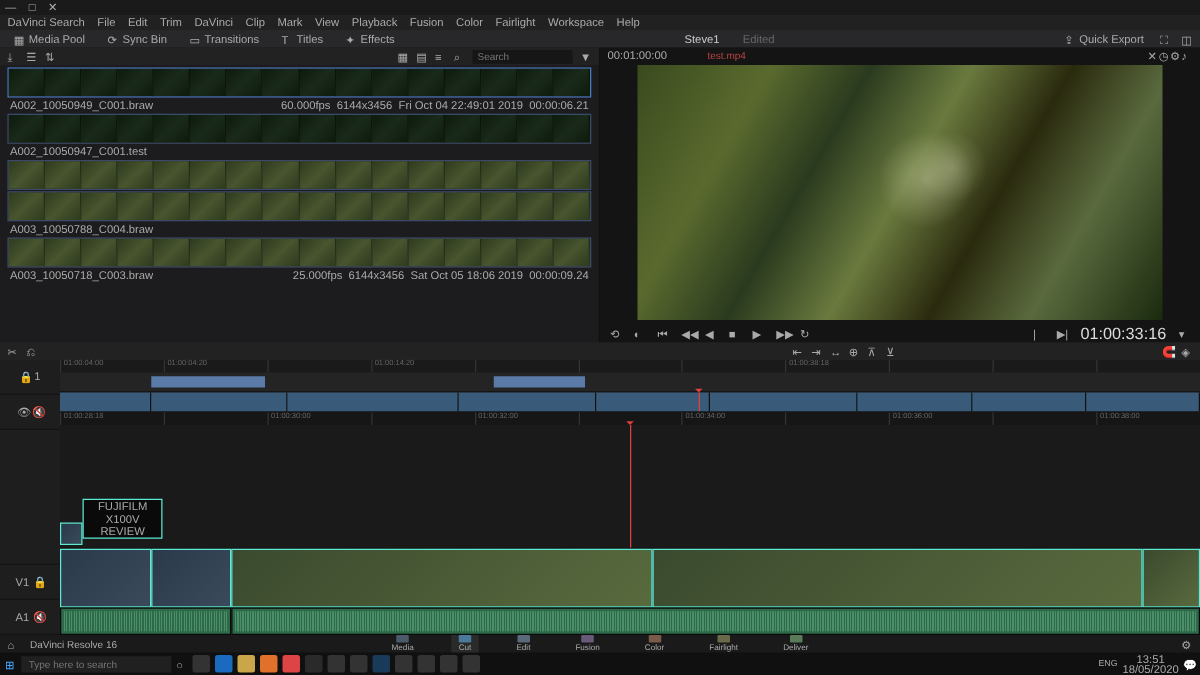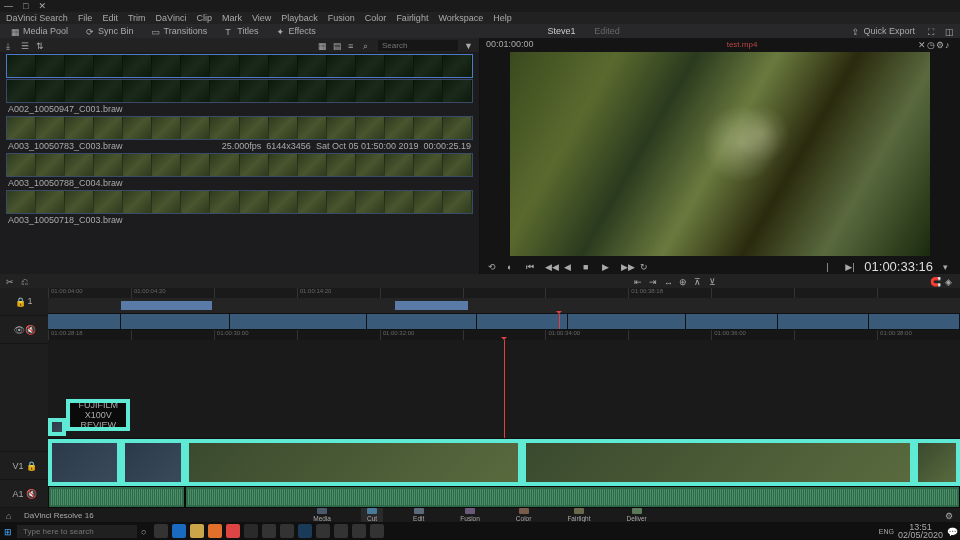--- a/index.html
+++ b/index.html
@@ -21,41 +21,41 @@
 .mp-crumb{height:10px;padding:0 6px;font-size:7px;color:#777;display:flex;align-items:center;gap:4px}
 .clip-list{flex:1;overflow:hidden;padding:2px 6px}
 .clip{margin-bottom:1px}
 .clip-strip{height:24px;display:flex;border:1px solid #3a4a6a;background:#2a2a2a}
 .clip-strip.sel{border-color:#4a7ac8}
 .clip-strip .f{flex:1;background:linear-gradient(135deg,#2e3a1e,#48552e,#2e3a1e);border-right:1px solid rgba(0,0,0,.3)}
 .clip-strip.dark .f{background:linear-gradient(135deg,#0d1a0d,#1a2a1a,#0d1a0d)}
 .clip-meta{display:flex;justify-content:space-between;font-size:6.5px;color:#888;padding:1px 2px}
 .viewer{flex:1;display:flex;flex-direction:column;background:#141414}
 .v-head{height:12px;display:flex;align-items:center;padding:0 6px}
-.v-head .name{flex:1;text-align:center;color:#b44;font-size:8px}
+.v-head .name{flex:1;color:#b44;font-size:8px}
 .v-img{flex:1;margin:2px 30px;background:linear-gradient(120deg,#3a4a1e 0%,#5a6a2e 20%,#2a3a1e 35%,#6a7a3e 50%,#2a2a0e 65%,#5a6a3e 80%,#1a2a0e 100%);position:relative}
 .v-img::after{content:"";position:absolute;inset:0;background:radial-gradient(circle at 55% 45%,rgba(255,255,220,.3) 0%,transparent 15%),radial-gradient(circle at 60% 40%,rgba(240,240,200,.25) 0%,transparent 10%)}
 .v-ctrl{height:16px;display:flex;align-items:center;justify-content:center;gap:10px;padding:0 8px}
 .v-ctrl .tc2{margin-left:auto;font-size:13px;color:#ddd}
 .mid{height:14px;background:#222;display:flex;align-items:center;padding:0 6px;gap:6px}
 .tl-area{flex:1;display:flex}
 .tl-left{width:48px;background:#1e1e1e;display:flex;flex-direction:column}
 .tl-left .row{flex:1;display:flex;align-items:center;justify-content:center;gap:3px;border-bottom:1px solid #141414}
 .tl-tracks{flex:1;display:flex;flex-direction:column;position:relative}
 .ruler{height:10px;background:#1a1a1a;display:flex;position:relative}
 .ruler .t{flex:1;font-size:6px;color:#666;border-left:1px solid #333;padding-left:2px}
 .mini-track{height:16px;background:#242424;position:relative;border-bottom:1px solid #111}
 .mini-track .bar{position:absolute;top:3px;height:9px;background:#5a7aa8}
 .mini-track .vbar{position:absolute;top:0;height:100%;background:#3a5a7a;border-right:1px solid #111}
 .playhead{position:absolute;top:0;bottom:0;width:1px;background:#e04040}
 .playhead::before{content:"";position:absolute;top:-3px;left:-3px;border:3px solid transparent;border-top-color:#e04040}
 .big-ruler{height:10px;background:#161616;display:flex}
 .big-empty{flex:1;background:#1a1a1a;position:relative}
 .video-track{height:48px;background:#1e1e1e;display:flex;border-top:1px solid #111}
-.vclip{position:relative;background:linear-gradient(135deg,#3a4a2e,#5a6a3e);border:4px solid #5eead4;display:flex;align-items:center;justify-content:center;overflow:hidden}
+.vclip{position:relative;background:linear-gradient(135deg,#3a4a2e,#5a6a3e);border:1px solid #5eead4;display:flex;align-items:center;justify-content:center;overflow:hidden}
 .vclip.cam{background:linear-gradient(135deg,#2a3a4a,#3a4a5a)}
 .vclip.title{background:#0a0a0a;color:#888;font-size:6px;text-align:center}
 .audio-track{height:22px;background:#1e1e1e;display:flex}
 .aclip{background:#2e6a4a;border:1px solid #0a0a0a;position:relative}
 .aclip::after{content:"";position:absolute;inset:2px;background:repeating-linear-gradient(90deg,rgba(120,200,150,.4) 0 1px,transparent 1px 2px)}
 .pagebar{height:14px;background:#1a1a1a;display:flex;align-items:center;justify-content:center;gap:24px}
 .page{display:flex;flex-direction:column;align-items:center;gap:1px;cursor:pointer;padding:1px 6px}
 .page.active{background:#2a2a2a;border-radius:2px}
 .page .pi{width:10px;height:6px;border-radius:1px}
 .page span{font-size:6.5px}
@@ -154,20 +154,24 @@
               <div class="f"></div>
               <div class="f"></div>
               <div class="f"></div>
               <div class="f"></div>
               <div class="f"></div>
               <div class="f"></div>
               <div class="f"></div>
               <div class="f"></div>
               <div class="f"></div>
             </div>
+            <div class="clip-meta">
+              <span>A002_10050949_C001.braw</span>
+              <span>60.000fps&nbsp;&nbsp;6144x3456&nbsp;&nbsp;Fri Oct 04 22:49:01 2019&nbsp;&nbsp;00:00:06.21</span>
+            </div>
           </div>
           <div class="clip">
             <div class="clip-strip dark">
               <div class="f"></div>
               <div class="f"></div>
               <div class="f"></div>
               <div class="f"></div>
               <div class="f"></div>
               <div class="f"></div>
               <div class="f"></div>
@@ -175,21 +179,21 @@
               <div class="f"></div>
               <div class="f"></div>
               <div class="f"></div>
               <div class="f"></div>
               <div class="f"></div>
               <div class="f"></div>
               <div class="f"></div>
               <div class="f"></div>
             </div>
             <div class="clip-meta">
-              <span>A002_10050947_C001.braw</span>
+              <span>A002_10050947_C001.test</span>
             </div>
           </div>
           <div class="clip">
             <div class="clip-strip">
               <div class="f"></div>
               <div class="f"></div>
               <div class="f"></div>
               <div class="f"></div>
               <div class="f"></div>
               <div class="f"></div>
@@ -197,24 +201,20 @@
               <div class="f"></div>
               <div class="f"></div>
               <div class="f"></div>
               <div class="f"></div>
               <div class="f"></div>
               <div class="f"></div>
               <div class="f"></div>
               <div class="f"></div>
               <div class="f"></div>
             </div>
-            <div class="clip-meta">
-              <span>A003_10050783_C003.braw</span>
-              <span>25.000fps&nbsp;&nbsp;6144x3456&nbsp;&nbsp;Sat Oct 05 01:50:00 2019&nbsp;&nbsp;00:00:25.19</span>
-            </div>
           </div>
           <div class="clip">
             <div class="clip-strip">
               <div class="f"></div>
               <div class="f"></div>
               <div class="f"></div>
               <div class="f"></div>
               <div class="f"></div>
               <div class="f"></div>
               <div class="f"></div>
@@ -246,20 +246,21 @@
               <div class="f"></div>
               <div class="f"></div>
               <div class="f"></div>
               <div class="f"></div>
               <div class="f"></div>
               <div class="f"></div>
               <div class="f"></div>
             </div>
             <div class="clip-meta">
               <span>A003_10050718_C003.braw</span>
+              <span>25.000fps&nbsp;&nbsp;6144x3456&nbsp;&nbsp;Sat Oct 05 18:06 2019&nbsp;&nbsp;00:00:09.24</span>
             </div>
           </div>
         </div>
     </div>
 
     <div class="viewer">
       <div class="v-head">
         <span style="width:80px">00:01:00:00</span>
         <span class="name">test.mp4</span>
         <span class="icon">✕</span>
@@ -440,16 +441,16 @@
   <span class="tb-icon"></span>
   <span class="tb-icon" style="background:#1a3a5a"></span>
   <span class="tb-icon"></span>
   <span class="tb-icon"></span>
   <span class="tb-icon"></span>
   <span class="tb-icon"></span>
   <div class="spacer"></div>
   <span style="font-size:7px">ENG</span>
   <div style="text-align:center;font-size:7px;line-height:8px">
     <div>13:51</div>
-      <div>02/05/2020</div>
+      <div>18/05/2020</div>
   </div>
   <span class="icon">💬</span>
 </div>
 
 </body></html>

